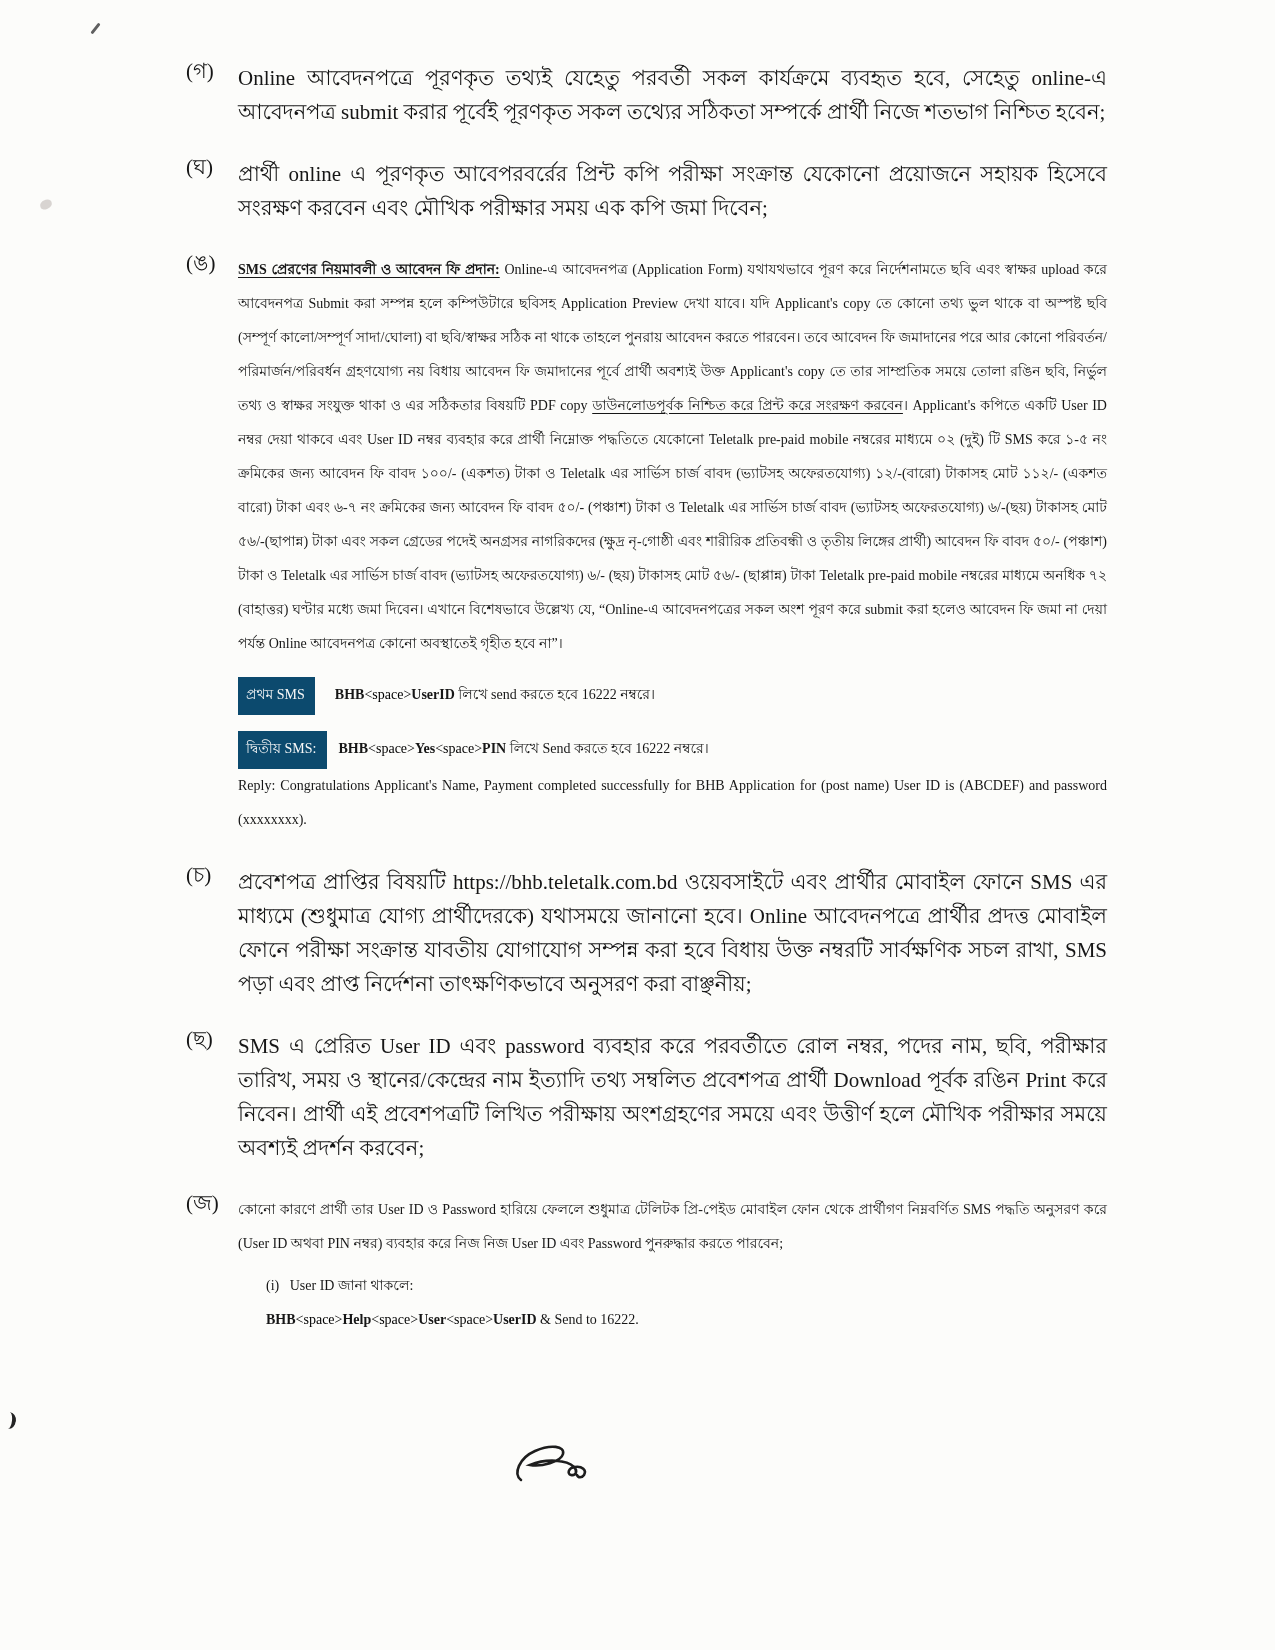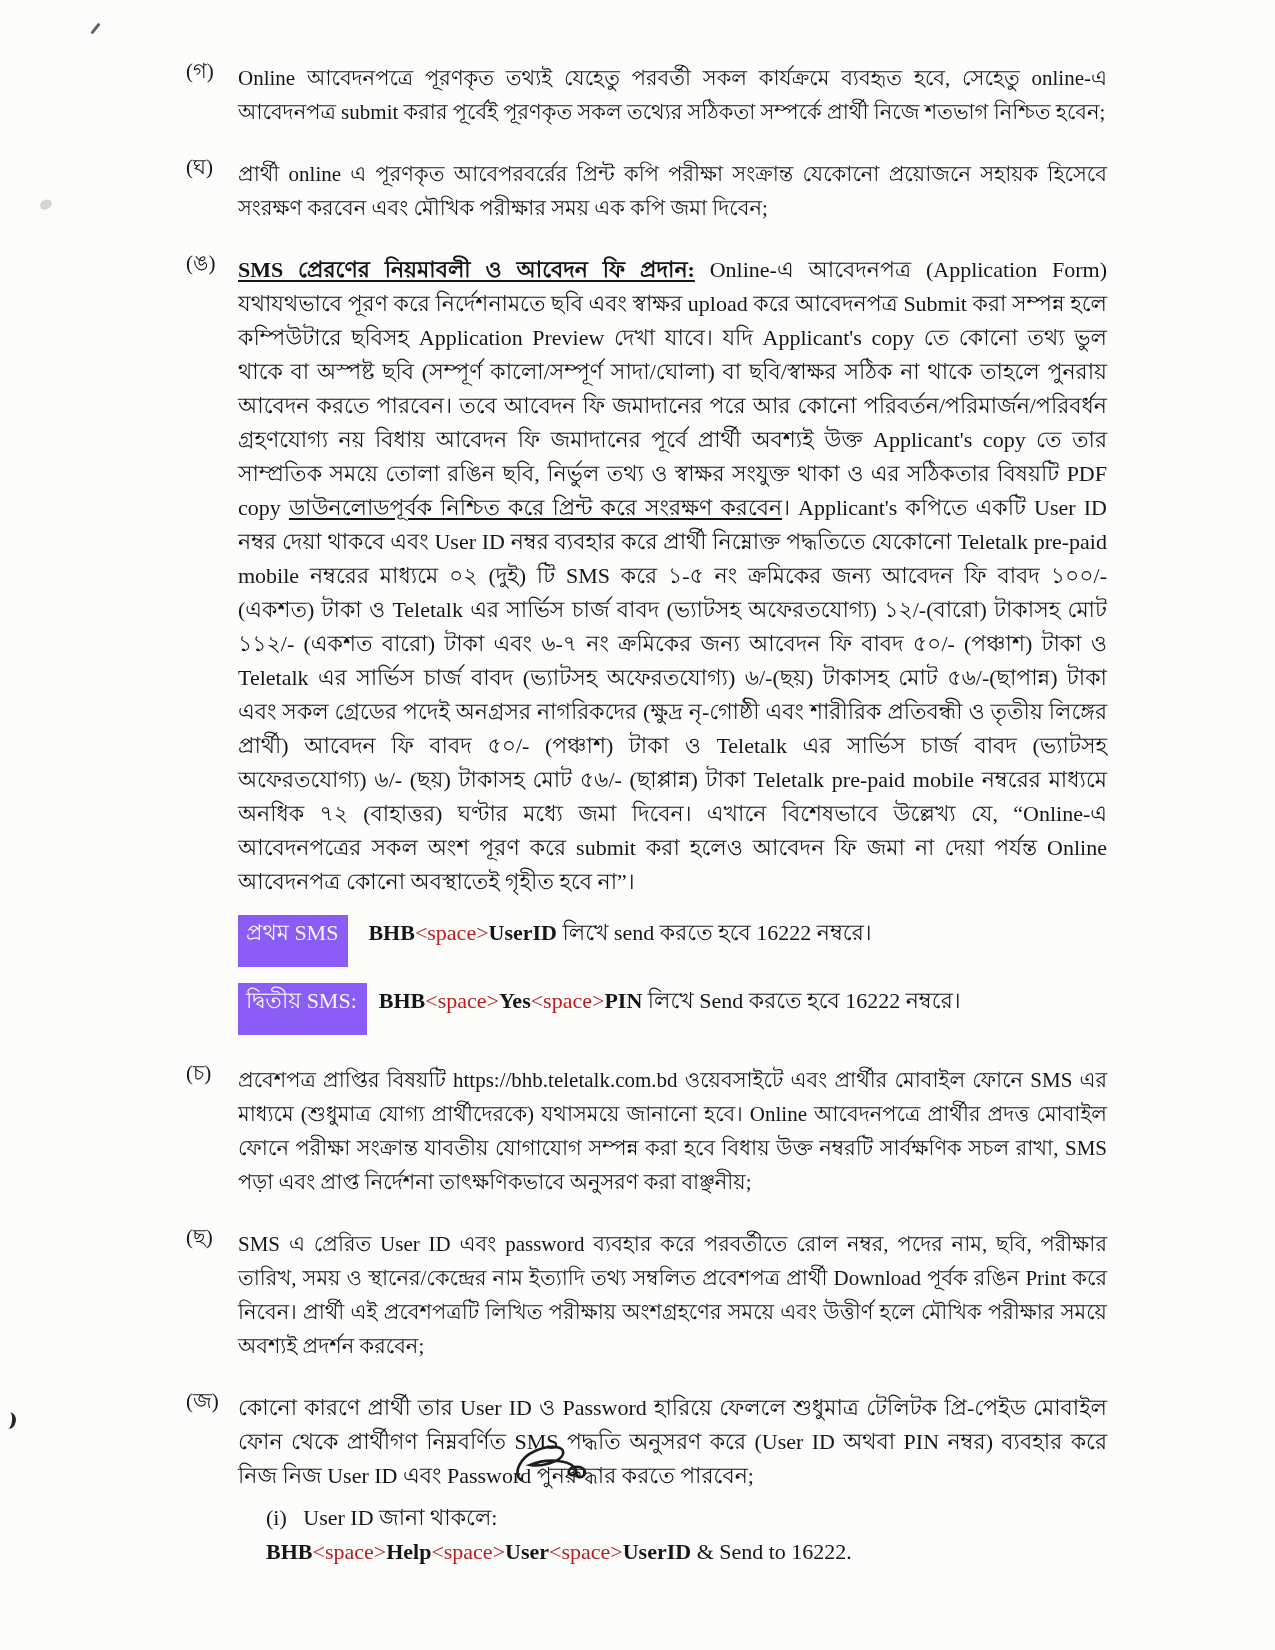--- a/index.html
+++ b/index.html
@@ -20,35 +20,35 @@
   }
   .item{display:flex;margin-bottom:21px;}
   .item .lbl{
     flex:0 0 52px;width:52px;
     font-size:21px;line-height:34px;
   }
   .item .bd{
     flex:1;min-width:0;
     font-size:21px;line-height:34px;margin-top:7px;
   }
-  p{margin:0;font-size:22px;line-height:34px;}
+  p{margin:0;font-size:14px;line-height:34px;}
   .just{text-align:justify;}
   .pre{white-space:pre-wrap;}
   
   .b{font-weight:bold;}
-  .p{color:#b91c1c;}
+  .p{color:#000000;}
   .u{text-decoration:underline;text-underline-offset:3px;}
   .bu{font-weight:bold;text-decoration:underline;text-underline-offset:3px;}
   
   .sms-block{margin-top:16px;}
   .sms-line{display:block;}
   .tag{
     display:inline-block;
-    background:#8b5cf6;color:#f7f7f7;
-    padding:1px 10px 17px 8px;
+    background:#0c4a6e;color:#f7f7f7;
+    padding:1px 10px 3px 8px;
     margin-right:20px;
   }
   .sms-block .ex{margin-top:2px;}
   
   .recovery{margin-left:28px;margin-top:8px;}
   .recovery .head{margin-top:6px;}
   
   .signature{
     position:absolute;
     left:505px;top:1440px;
@@ -89,20 +89,21 @@
         <div class="sms-block">
           <p class="sms-line">
             <span class="tag">প্রথম SMS</span><span class="cmd"><span class="b">BHB</span><span class="p">&lt;space&gt;</span><span class="b">UserID</span><span> লিখে send করতে হবে 16222 নম্বরে।</span></span>
           </p>
         </div>
 
         <div class="sms-block">
           <p class="sms-line">
             <span class="tag" style="margin-right:12px;">দ্বিতীয় SMS:</span><span class="cmd"><span class="b">BHB</span><span class="p">&lt;space&gt;</span><span class="b">Yes</span><span class="p">&lt;space&gt;</span><span class="b">PIN</span><span> লিখে Send করতে হবে 16222 নম্বরে।</span></span>
           </p>
+          <p class="just">Reply: Congratulations Applicant's Name, Payment completed successfully for BHB Application for (post name) User ID is (ABCDEF) and password (xxxxxxxx).</p>
         </div>
       </div>
     </section>
 
     <section class="item">
       <span class="lbl">(চ)</span>
       <p class="bd just"><span>প্রবেশপত্র প্রাপ্তির বিষয়টি https://bhb.teletalk.com.bd ওয়েবসাইটে এবং প্রার্থীর মোবাইল ফোনে SMS এর মাধ্যমে (শুধুমাত্র যোগ্য প্রার্থীদেরকে) যথাসময়ে জানানো হবে। Online আবেদনপত্রে প্রার্থীর প্রদত্ত মোবাইল ফোনে পরীক্ষা সংক্রান্ত যাবতীয় যোগাযোগ সম্পন্ন করা হবে বিধায় উক্ত নম্বরটি সার্বক্ষণিক সচল রাখা, SMS পড়া এবং প্রাপ্ত নির্দেশনা তাৎক্ষণিকভাবে অনুসরণ করা বাঞ্ছনীয়;</span></p>
     </section>
 
     <section class="item">

